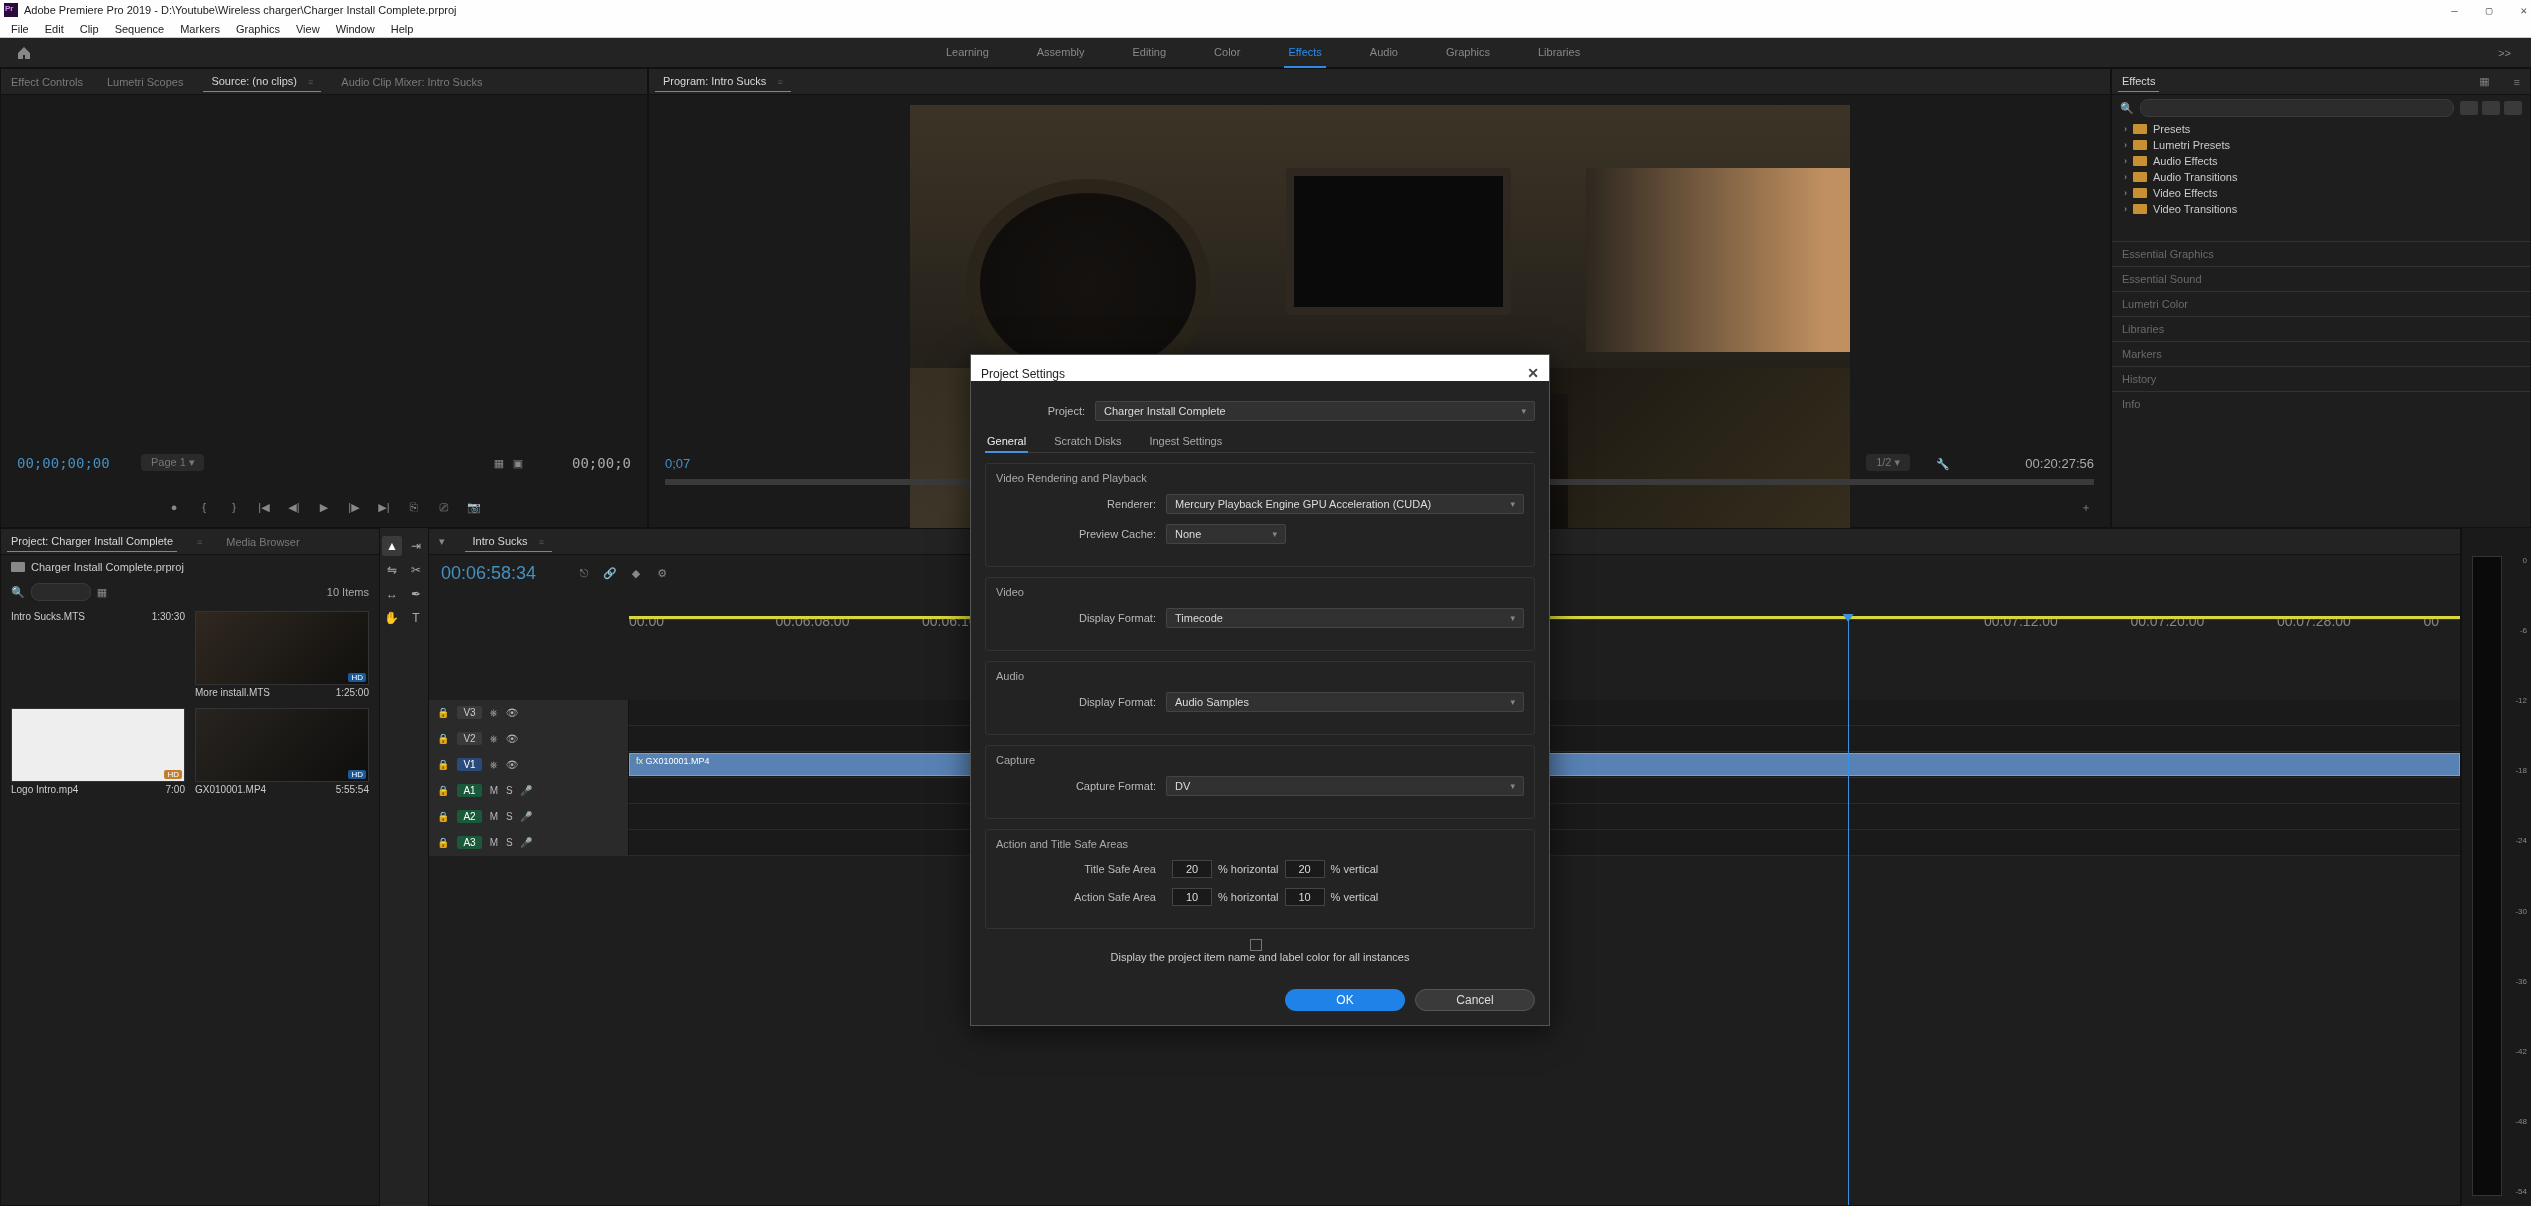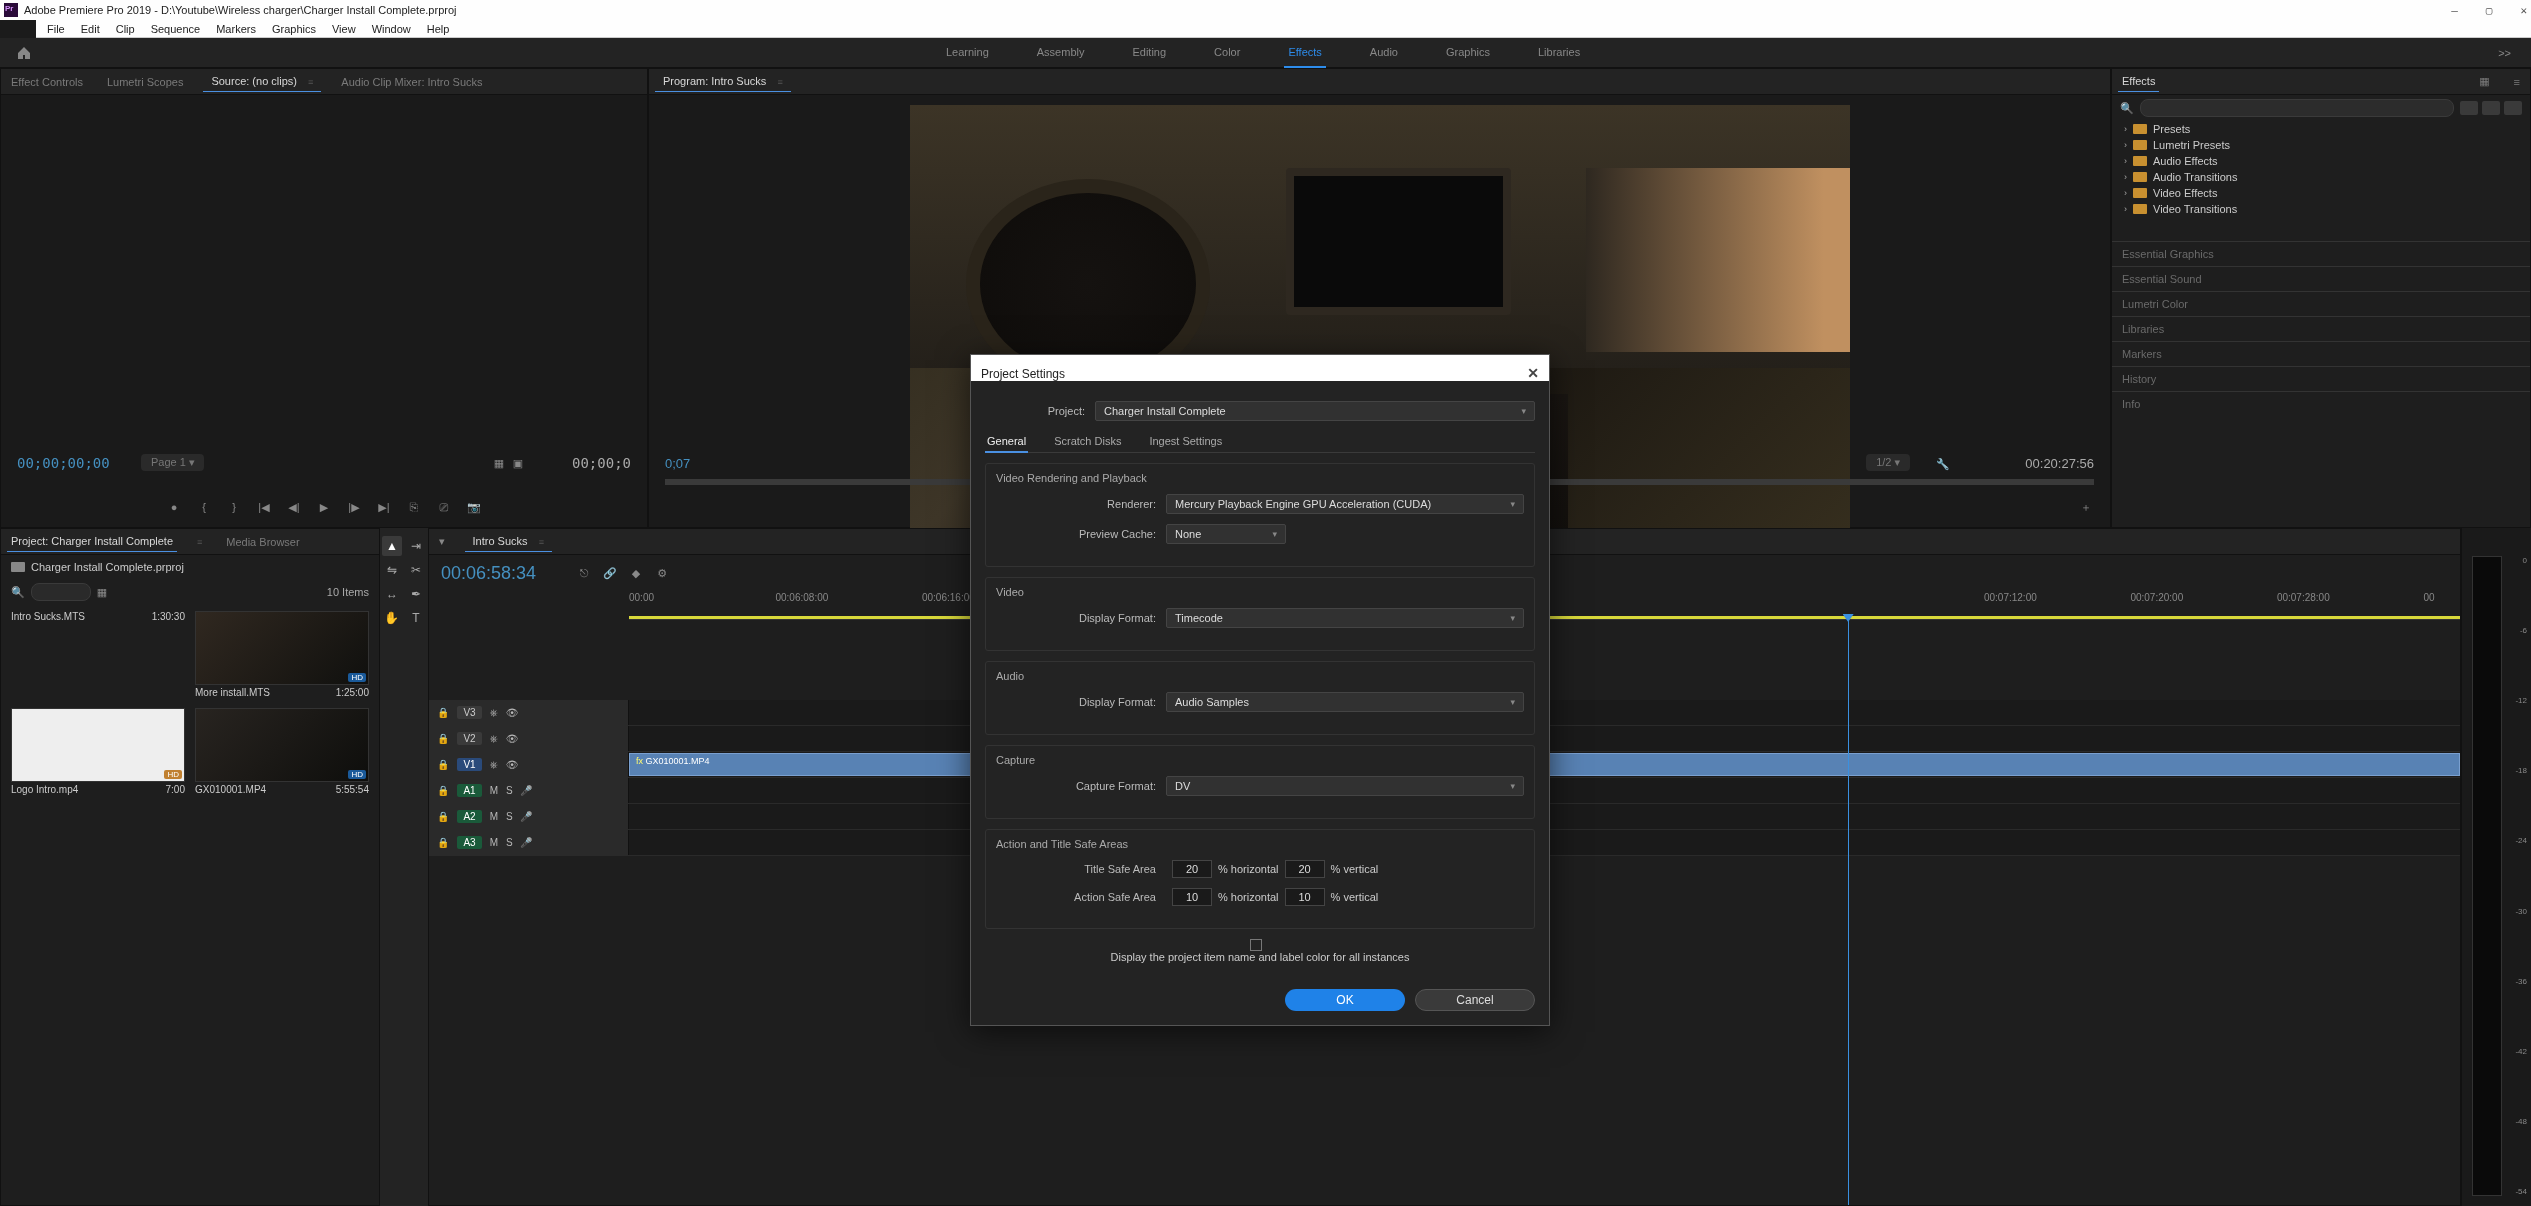--- a/index.html
+++ b/index.html
@@ -22,21 +22,21 @@
   *{box-sizing:border-box;font-family:"Segoe UI",Tahoma,Arial,sans-serif;}
   html,body{margin:0;padding:0;background:var(--bg-darker);color:var(--text);font-size:11px;height:100%;overflow:hidden;}
   .app{width:2531px;height:1206px;position:relative;background:var(--bg-darker);}
   
   .titlebar{height:20px;background:#fefefe;color:#222;display:flex;align-items:center;padding:0 4px;font-size:11px;}
   .titlebar .icon{width:14px;height:14px;background:#2b0b3a;margin-right:6px;position:relative;}
   .titlebar .icon::after{content:"Pr";color:#d490f9;font-size:8px;font-weight:bold;position:absolute;top:1px;left:1px;}
   .titlebar .win{margin-left:auto;display:flex;gap:28px;color:#555;}
   .titlebar .win span{cursor:default;font-family:monospace;}
   
-  .menubar{height:18px;background:#fefefe;color:#222;display:flex;align-items:center;padding:0 4px;gap:2px;font-size:11px;border-bottom:1px solid #ccc;margin-left:36px;}
+  .menubar{height:18px;background:#fefefe;color:#222;display:flex;align-items:center;padding:0 4px;gap:2px;font-size:11px;border-bottom:1px solid #ccc;}
   .menubar span{padding:0 7px;}
   
   .workspacebar{height:30px;background:#232323;display:flex;align-items:center;border-bottom:1px solid #111;}
   .workspacebar .home{width:48px;display:flex;align-items:center;justify-content:center;font-size:14px;color:#888;}
   .workspacebar .tabs{flex:1;display:flex;justify-content:center;gap:40px;}
   .workspacebar .tabs span{color:#888;padding:8px 4px;}
   .workspacebar .tabs span.active{color:var(--blue-tab);border-bottom:2px solid var(--blue-tab);margin-bottom:-1px;}
   .workspacebar .more{padding:0 20px;color:#888;}
   
   .row1{display:flex;height:460px;}
@@ -101,21 +101,21 @@
   
   .tools{width:48px;background:#232323;display:flex;flex-direction:column;align-items:center;padding-top:8px;gap:6px;}
   .tools .grid{display:grid;grid-template-columns:20px 20px;gap:4px;}
   .tools .grid span,.tools .single{width:20px;height:20px;display:flex;align-items:center;justify-content:center;color:#aaa;font-size:12px;border-radius:2px;}
   .tools .grid span.sel{background:#3a3a3a;color:#fff;}
   
   .timeline{flex:1;display:flex;flex-direction:column;}
   .tl-head{padding:8px 12px;display:flex;align-items:center;gap:20px;}
   .seq-tc{color:#4590c0;font-size:18px;font-family:Liberation Sans, sans-serif;}
   .tl-ruler{height:28px;position:relative;margin-left:200px;border-bottom:1px solid #333;}
-  .tl-ruler .tick{position:absolute;top:0;color:#888;font-size:10px;}
+  .tl-ruler .tick{position:absolute;top:21px;color:#888;font-size:14px;}
   .tl-ruler .bar{position:absolute;bottom:0;left:0;right:0;height:3px;background:var(--yellow);}
   .tl-body{flex:1;position:relative;}
   .track{display:flex;height:26px;border-bottom:1px solid #2a2a2a;}
   .track .head{width:200px;display:flex;align-items:center;gap:8px;padding:0 8px;background:#2a2a2a;border-right:1px solid #111;font-size:10px;}
   .track .head .lab{background:#3a3a3a;padding:1px 6px;border-radius:2px;color:#ccc;}
   .track .head .lab.v{background:#2a4a7a;color:#fff;}
   .track .head .lab.a{background:#1a5a3a;color:#fff;}
   .track .lane{flex:1;position:relative;background:#1a1a1a;}
   .clipbar{position:absolute;top:1px;bottom:1px;background:var(--clip);border:1px solid #7aa0d0;font-size:9px;color:#fff;padding:2px 6px;overflow:hidden;white-space:nowrap;}
   .playhead{position:absolute;top:0;bottom:0;width:1px;background:#3a90e0;}

